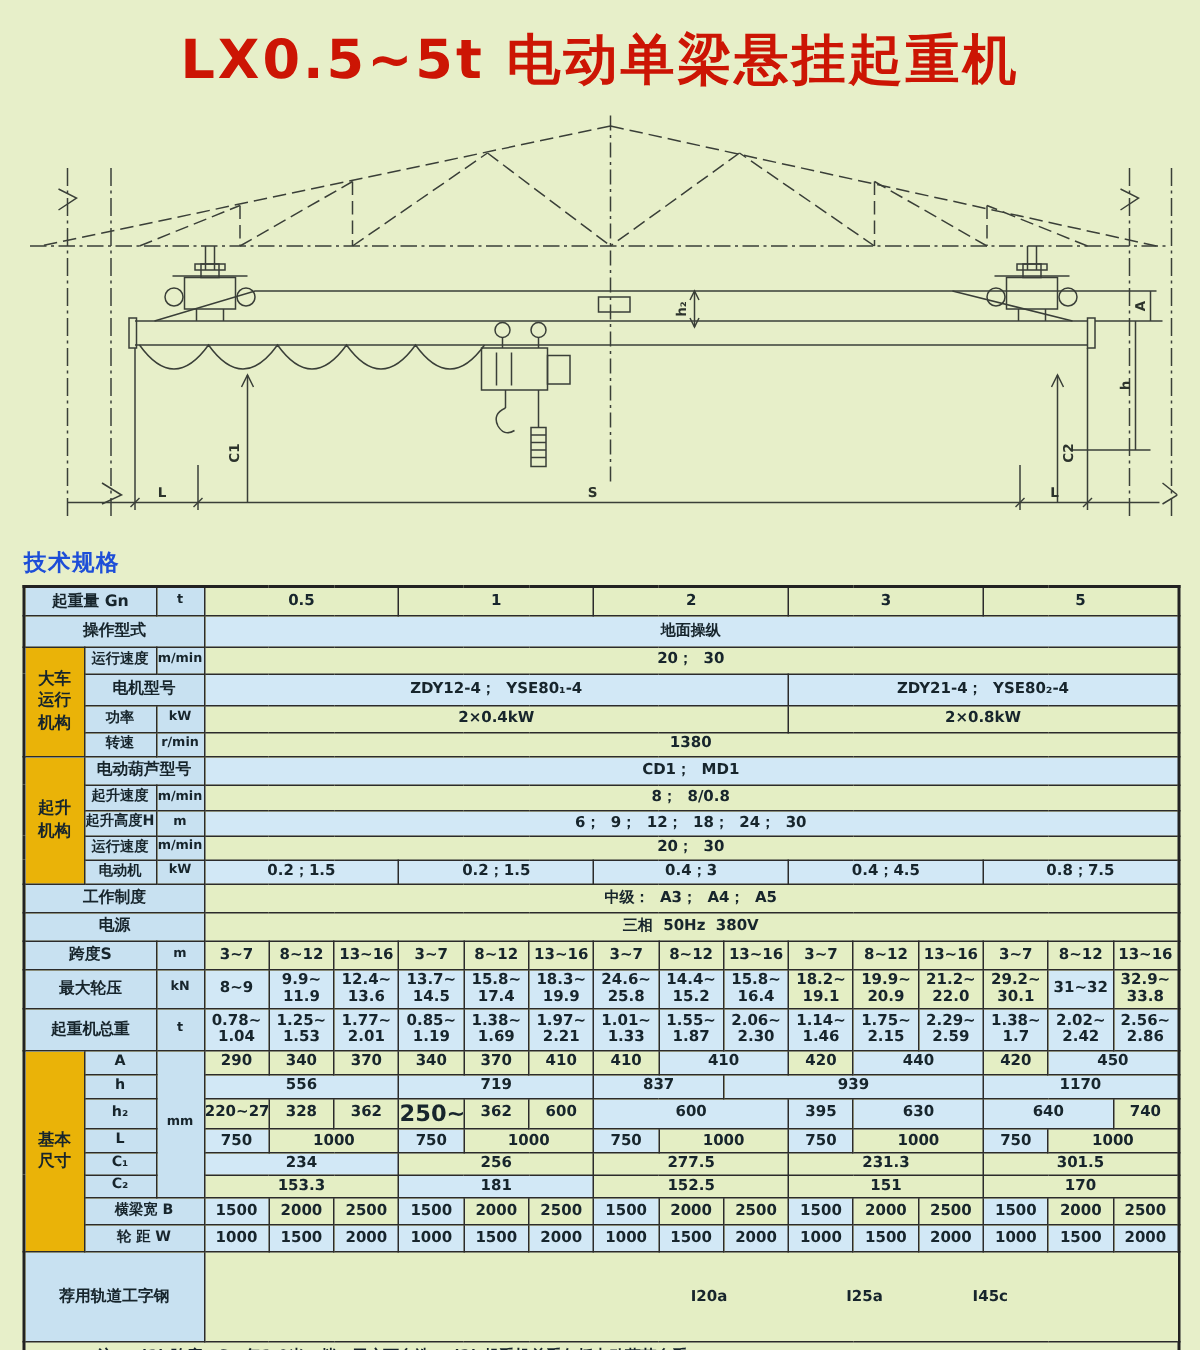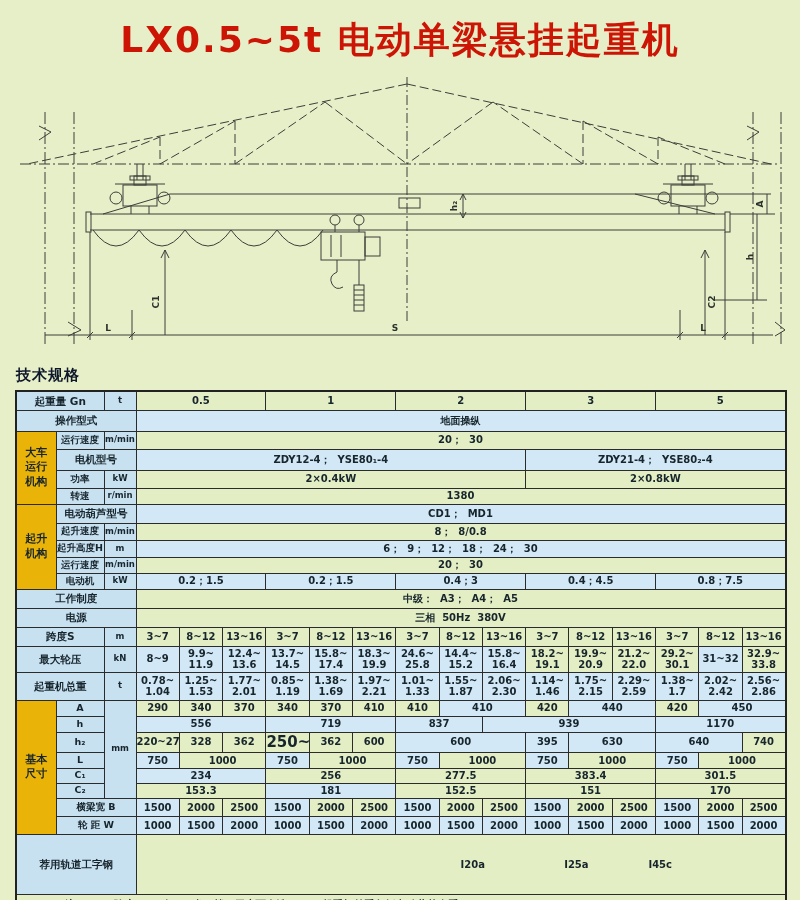--- a/index.html
+++ b/index.html
@@ -8,21 +8,21 @@
     background:#e7efc9;
     font-family:"DejaVu Sans",sans-serif;
     color:#111;
   }
   .title{
     position:absolute;top:16px;left:0;width:100%;text-align:center;
     font-size:36px;font-weight:bold;color:#cc1504;letter-spacing:2px;
   }
   .section-heading{
     position:absolute;top:366px;left:16px;
-    font-size:15px;font-weight:bold;color:#0f172a;letter-spacing:1px;
+    font-size:15px;font-weight:bold;color:#1d4ed8;letter-spacing:1px;
   }
   svg.drawing{position:absolute;top:72px;left:15px;}
   svg.drawing line, svg.drawing path, svg.drawing rect, svg.drawing polyline, svg.drawing circle{
     stroke:#3a3f38;fill:none;stroke-width:1;
   }
   svg.drawing text{fill:#2c332c;stroke:none;font-size:9px;font-weight:bold;}
   table.spec{
     position:absolute;top:390px;left:15px;width:770px;
     border-collapse:collapse;table-layout:fixed;
     border:2px solid #222;
@@ -391,21 +391,21 @@
     <td class="g" colspan="2">1000</td>
     <td class="b">750</td>
     <td class="g" colspan="2">1000</td>
   </tr>
 
   <tr style="height:15px">
     <td class="sub">C₁</td>
     <td class="b" colspan="3">234</td>
     <td class="g" colspan="3">256</td>
     <td class="g" colspan="3">277.5</td>
-    <td class="g" colspan="3">383.4</td>
+    <td class="g" colspan="3">231.3</td>
     <td class="g" colspan="3">301.5</td>
   </tr>
 
   <tr style="height:15px">
     <td class="sub">C₂</td>
     <td class="g" colspan="3">153.3</td>
     <td class="b" colspan="3">181</td>
     <td class="g" colspan="3">152.5</td>
     <td class="g" colspan="3">151</td>
     <td class="g" colspan="3">170</td>

